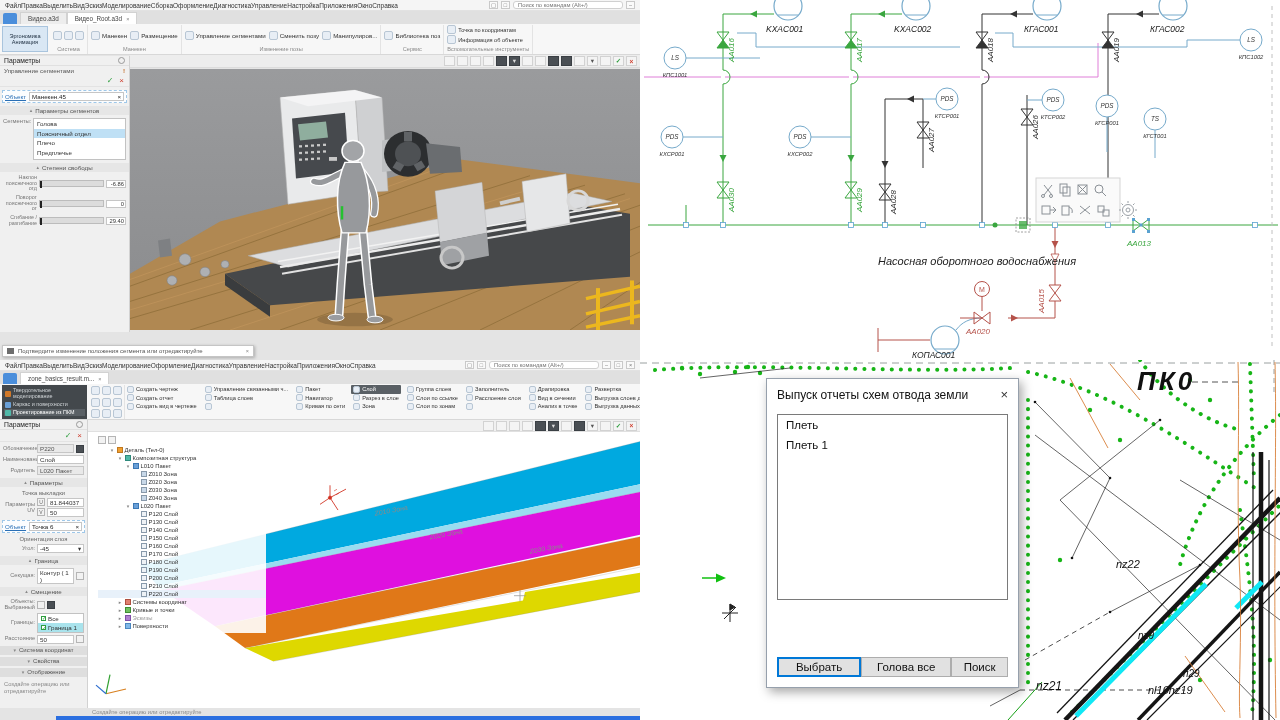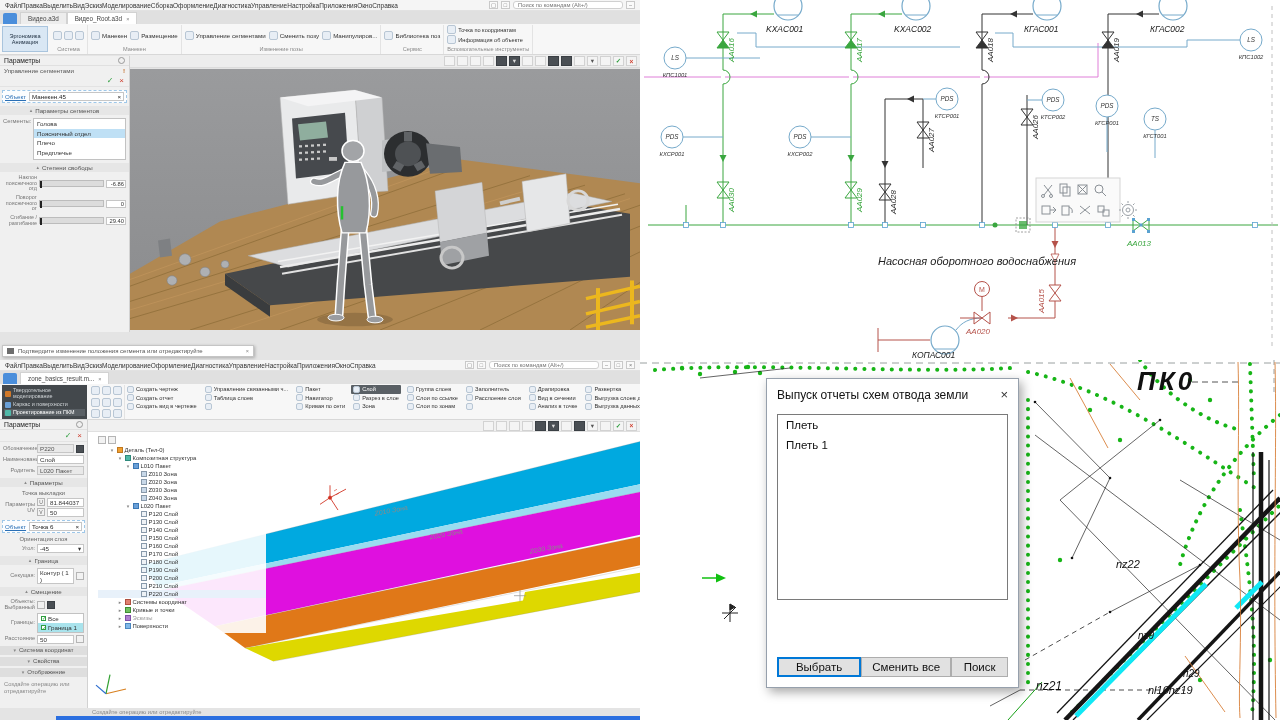--- a/index.html
+++ b/index.html
@@ -1236,19 +1236,19 @@
           <span class="d-close">×</span>
         </div>
     <div class="d-list">
       <div class="d-lh">Плеть</div>
       <div>
             <div class="d-row"><span>Плеть 1</span></div>
           </div>
     </div>
     <div class="d-btns">
           <span class="d-btn b1"><span>Выбрать</span></span>
-          <span class="d-btn b2"><span>Сменить все</span></span>
+          <span class="d-btn b2"><span>Голова все</span></span>
           <span class="d-btn b3"><span>Поиск</span></span>
         </div>
   </div>
 </section>
 
 </div>
 
 </body></html>

